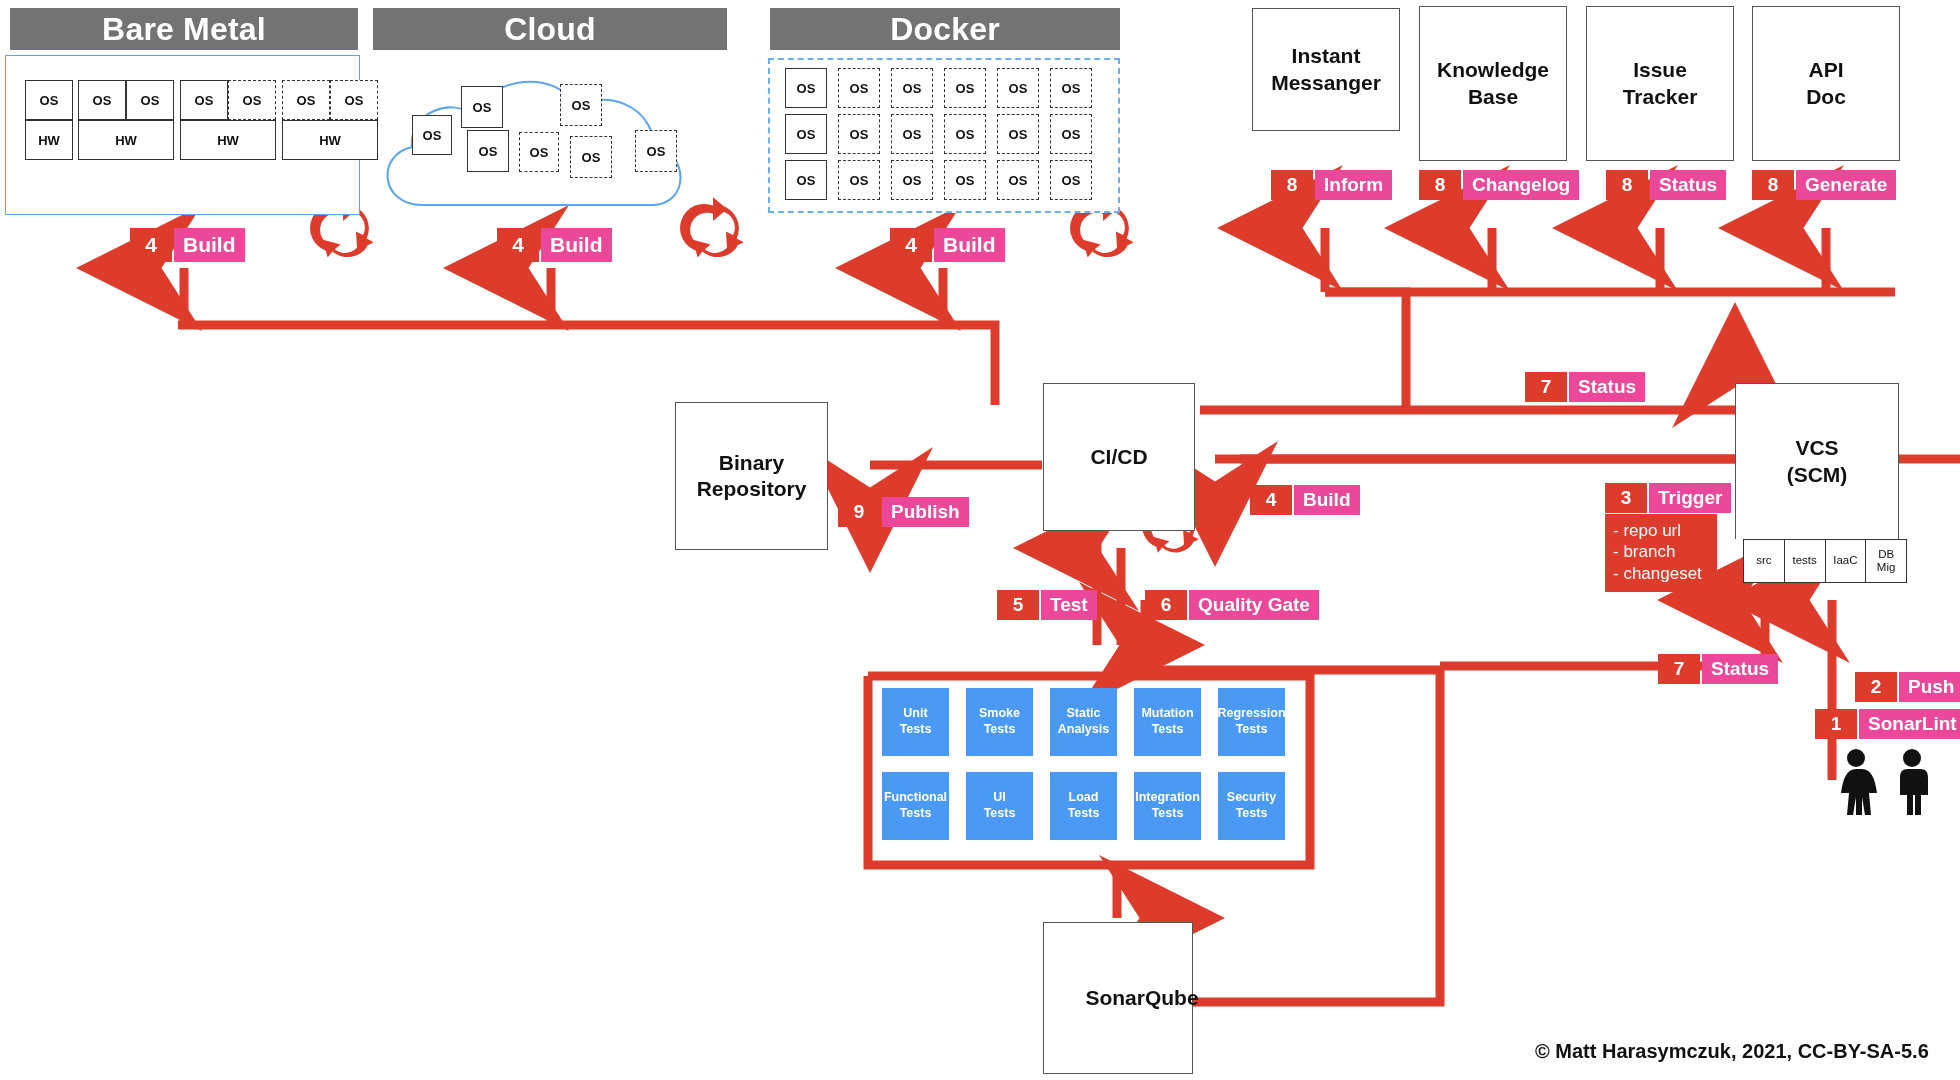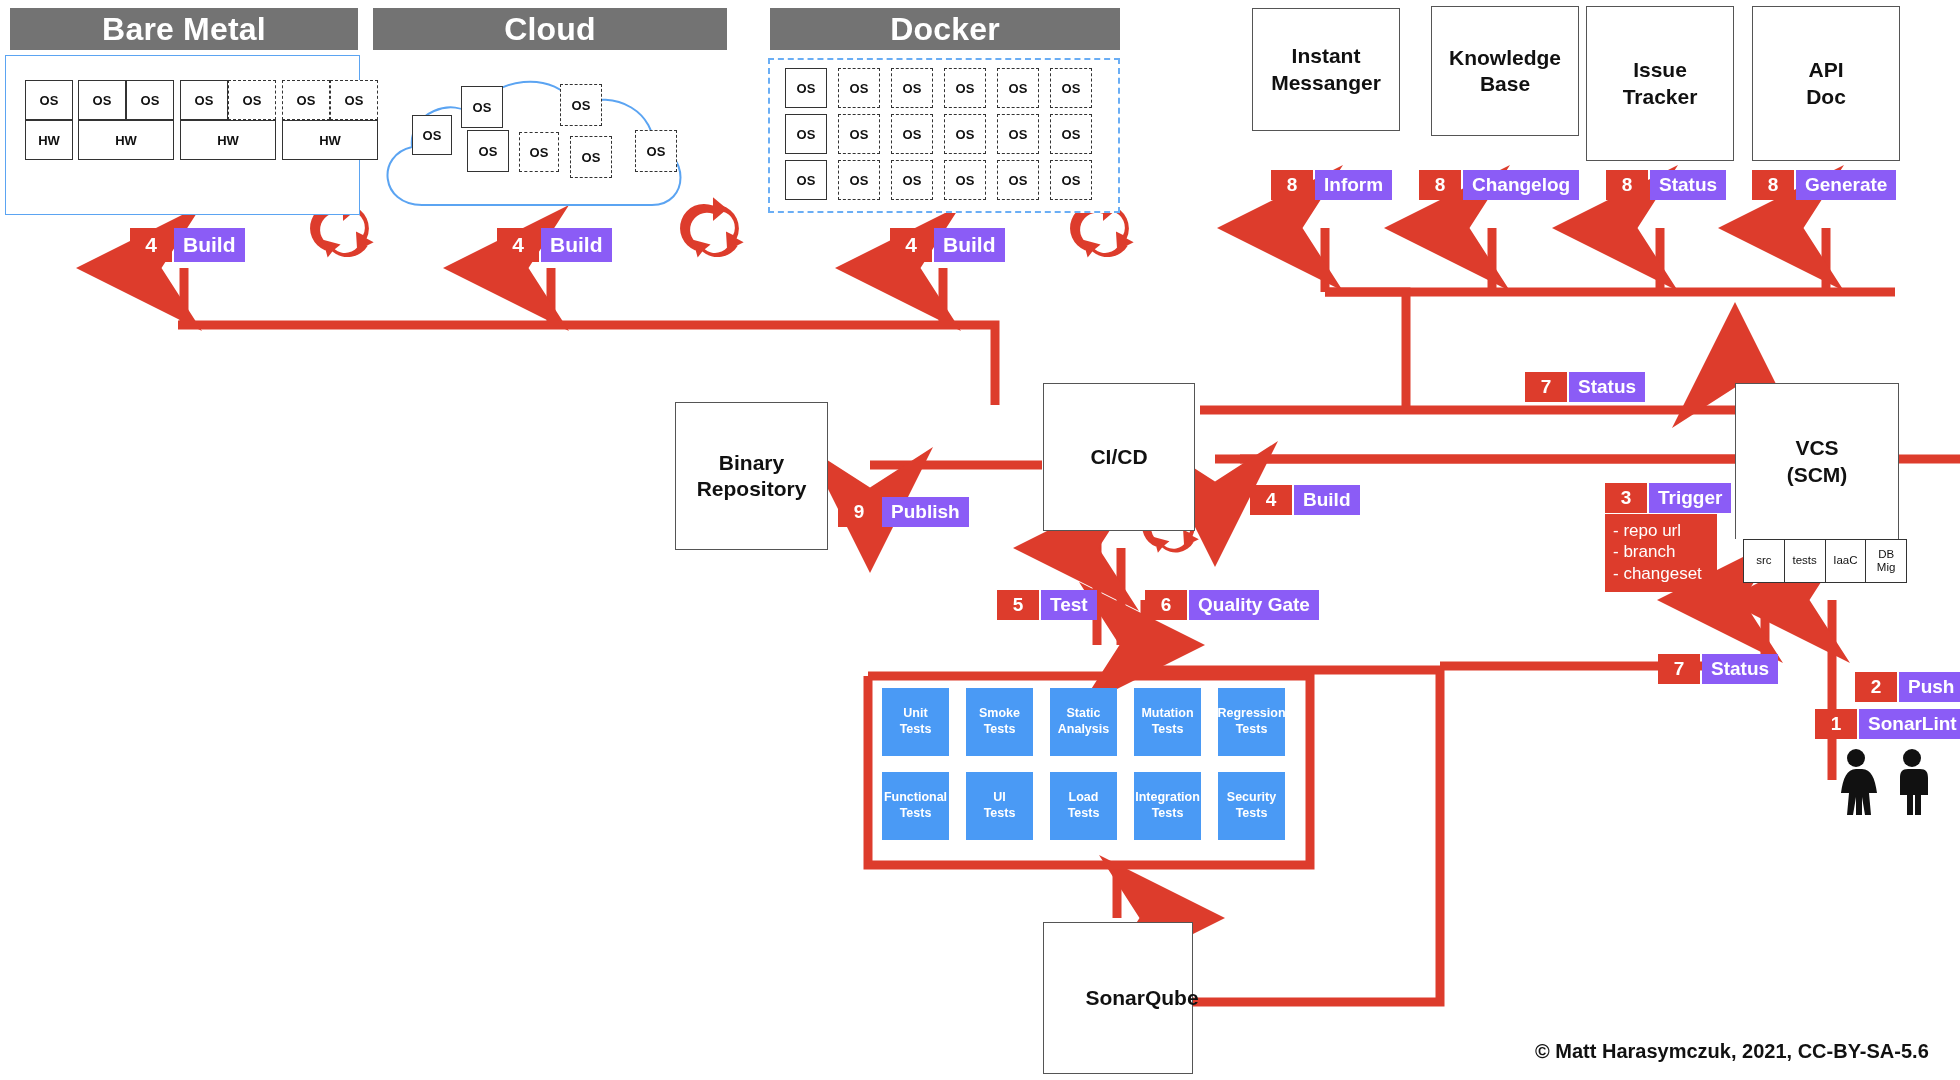--- a/index.html
+++ b/index.html
@@ -22,21 +22,21 @@
   .cell.dash{border:1.8px dashed #333;}
 
   
   .wbox{border:1.6px solid #555;background:#fff;display:flex;align-items:center;
     justify-content:center;text-align:center;font-size:21px;font-weight:bold;line-height:1.25;}
 
   
   .tag{display:flex;align-items:stretch;height:30px;font-weight:bold;color:#fff;}
   .tag .num{background:#dd3c2c;display:flex;align-items:center;justify-content:center;
     min-width:26px;padding:0 8px;font-size:19px;}
-  .tag .lbl{background:#8b5cf6;display:flex;align-items:center;padding:0 9px;font-size:19px;
+  .tag .lbl{background:#ec4899;display:flex;align-items:center;padding:0 9px;font-size:19px;
     margin-left:2px;}
   .tag.big{height:34px;}
   .tag.big .num,.tag.big .lbl{font-size:21px;}
 
   .trigger-box{background:#dd3c2c;color:#fff;font-weight:normal;font-size:17px;
     padding:6px 8px 8px 8px;line-height:1.25;width:112px;box-sizing:border-box;}
 
   
   .ttile{background:#4a9af5;color:#fff;font-weight:bold;font-size:12.5px;
     display:flex;align-items:center;justify-content:center;text-align:center;line-height:1.25;}
@@ -199,21 +199,21 @@
     <span class="num">4</span>
     <span class="lbl">Build</span>
   </div>
 
   <div class="abs wbox" style="left:1252px;top:8px;width:148px;height:123px;">Instant<br>Messanger</div>
   <div class="abs tag" style="left:1271px;top:170px;">
     <span class="num">8</span>
     <span class="lbl">Inform</span>
   </div>
 
-  <div class="abs wbox" style="left:1419px;top:6px;width:148px;height:130px;margin-left:12px;">Knowledge<br>Base</div>
+  <div class="abs wbox" style="left:1419px;top:6px;width:148px;height:155px;">Knowledge<br>Base</div>
   <div class="abs tag" style="left:1419px;top:170px;">
     <span class="num">8</span>
     <span class="lbl">Changelog</span>
   </div>
 
   <div class="abs wbox" style="left:1586px;top:6px;width:148px;height:155px;">Issue<br>Tracker</div>
   <div class="abs tag" style="left:1606px;top:170px;">
     <span class="num">8</span>
     <span class="lbl">Status</span>
   </div>

